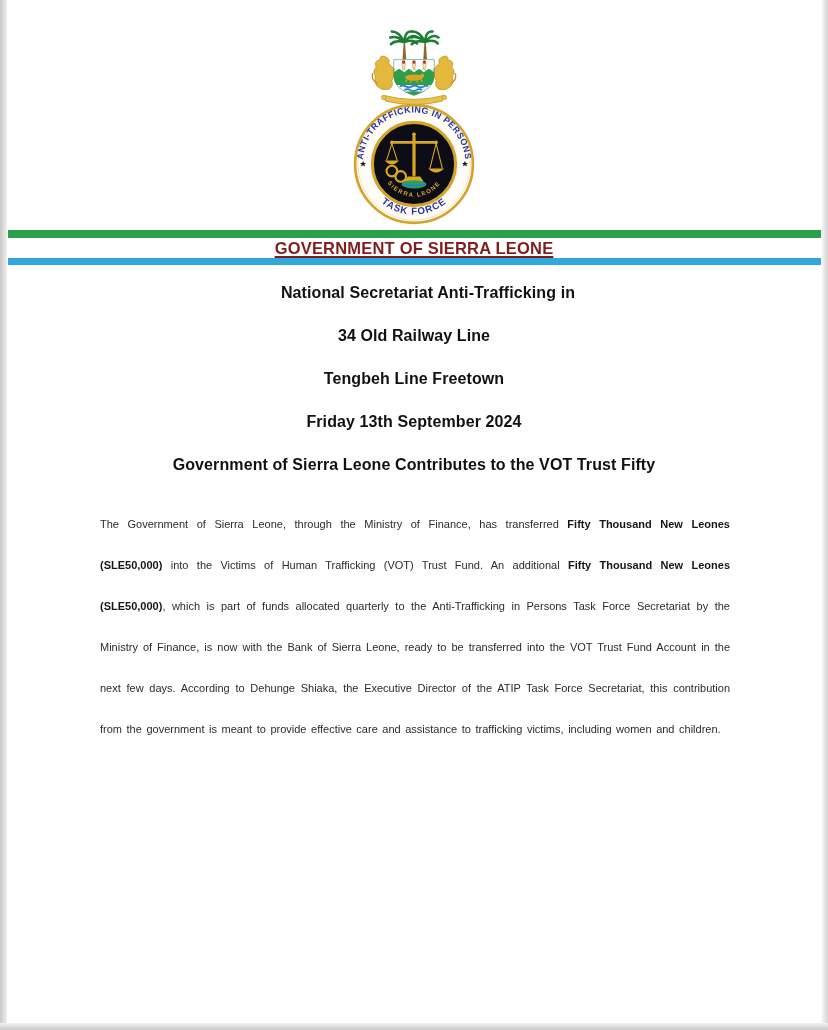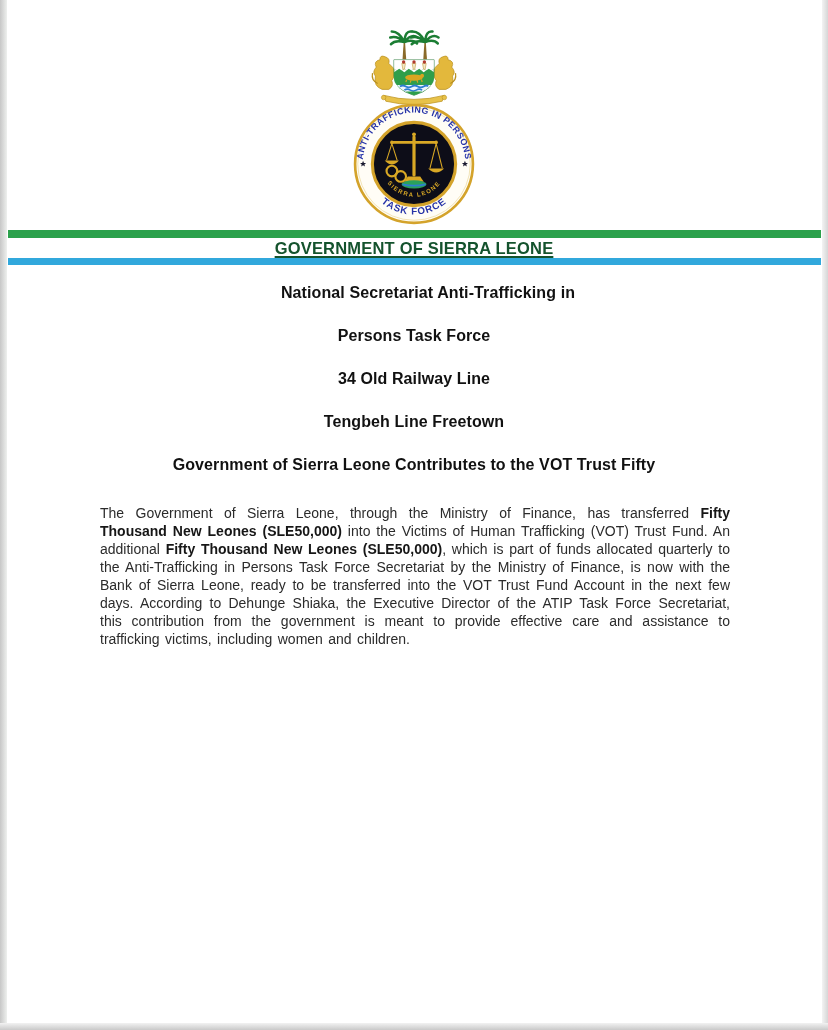--- a/index.html
+++ b/index.html
@@ -16,33 +16,33 @@
   .edge-right{position:absolute;right:0;top:0;bottom:0;width:6px;
     background:linear-gradient(to left,#d6d6d6,#f3f3f3);}
   .edge-bottom{position:absolute;left:0;right:0;bottom:0;height:7px;
     background:linear-gradient(to top,#c9c9c9,#f2f2f2);}
   .coa-wrap{width:126px;margin:30px auto 0;}
   .seal-wrap{width:124px;margin:-10px auto 0;}
   .bar{height:8px;margin:0 7px 0 8px;}
   .bar.blue{height:7px;}
   .masthead-title{
     text-align:center;font-size:16.5px;font-weight:700;
-    line-height:17px;padding:1px 0;margin-top:1px;color:#14532d;
+    line-height:17px;padding:1px 0;margin-top:1px;color:#7f1d1d;
     text-decoration:underline;text-decoration-thickness:1.5px;text-underline-offset:2px;
     letter-spacing:.2px;
   }
   .center-line{
     text-align:center;font-size:16px;font-weight:700;color:#111;
     line-height:19px;margin-top:24px;letter-spacing:.1px;
   }
   .center-line.first{margin-top:18px;padding-left:28px;}
   .body-par{
     margin:30px 98px 12px 100px;
     text-align:justify;
-    font-size:14px;line-height:18px;color:#2b2b2b;
+    font-size:11px;line-height:41px;color:#2b2b2b;
     word-spacing:1.5px;
   }
   .body-par span[data-name="body-bold-text"]{color:#161616;}
 </style>
 </head>
 <body>
 
 <div class="page" data-name="notice-page">
   <div class="edge-left" data-name="page-edge-left"></div>
   <div class="edge-right" data-name="page-edge-right"></div>
@@ -143,19 +143,19 @@
         <textPath href="#arcInner" startOffset="50%" text-anchor="middle" data-name="seal-inner-text">SIERRA LEONE</textPath>
       </text>
     </svg>
   </div>
 
   <div class="bar" data-name="flag-stripe-green" style="background: rgb(43, 161, 76);"></div>
   <div class="masthead-title" data-name="document-title">GOVERNMENT OF SIERRA LEONE</div>
   <div class="bar blue" data-name="flag-stripe-blue" style="background: rgb(49, 168, 220);"></div>
 
   <div class="center-line first" data-name="address-line">National Secretariat Anti-Trafficking in</div>
-  <div class="center-line" data-name="address-line">Persons Task Force</div>
   <div class="center-line" data-name="address-line">34 Old Railway Line</div>
   <div class="center-line" data-name="address-line">Tengbeh Line Freetown</div>
+  <div class="center-line" data-name="date-line">Friday 13th September 2024</div>
   <div class="center-line" data-name="headline">Government of Sierra Leone Contributes to the VOT Trust Fifty</div>
 
   <p class="body-par" data-name="body-paragraph"><span data-name="body-text">The Government of Sierra Leone, through the Ministry of Finance, has transferred </span><span data-name="body-bold-text" style="font-weight: 700;">Fifty Thousand New Leones (SLE50,000)</span><span data-name="body-text"> into the Victims of Human Trafficking (VOT) Trust Fund. An additional </span><span data-name="body-bold-text" style="font-weight: 700;">Fifty Thousand New Leones (SLE50,000)</span><span data-name="body-text">, which is part of funds allocated quarterly to the Anti-Trafficking in Persons Task Force Secretariat by the Ministry of Finance, is now with the Bank of Sierra Leone, ready to be transferred into the VOT Trust Fund Account in the next few days. According to Dehunge Shiaka, the Executive Director of the ATIP Task Force Secretariat, this contribution from the government is meant to provide effective care and assistance to trafficking victims, including women and children.</span></p>
 </div>
 
 </body></html>

